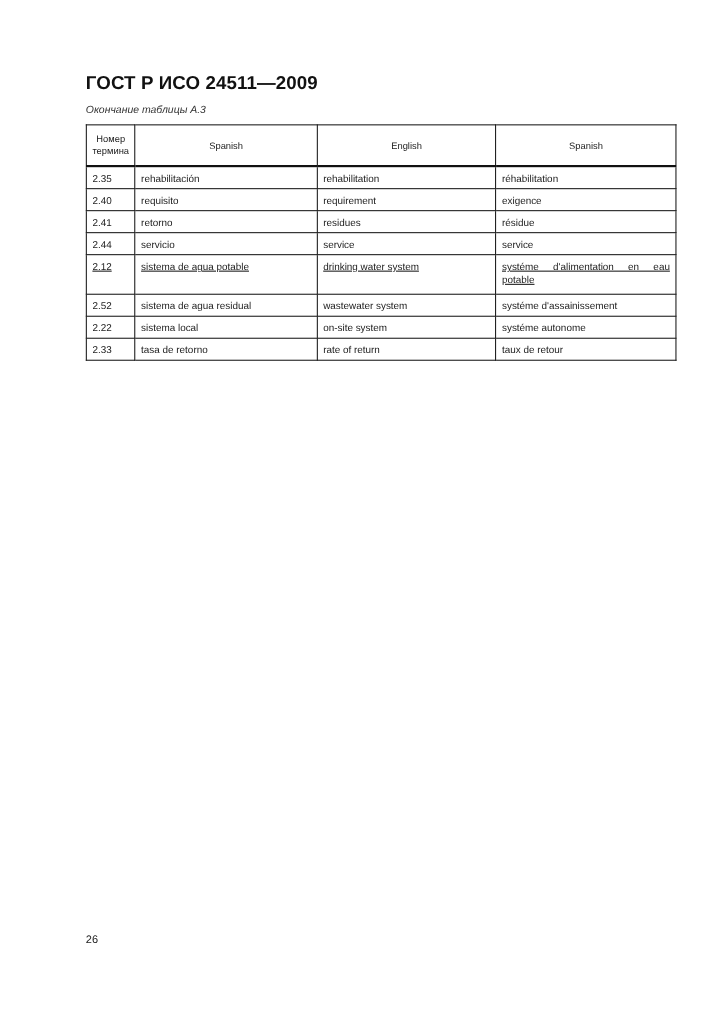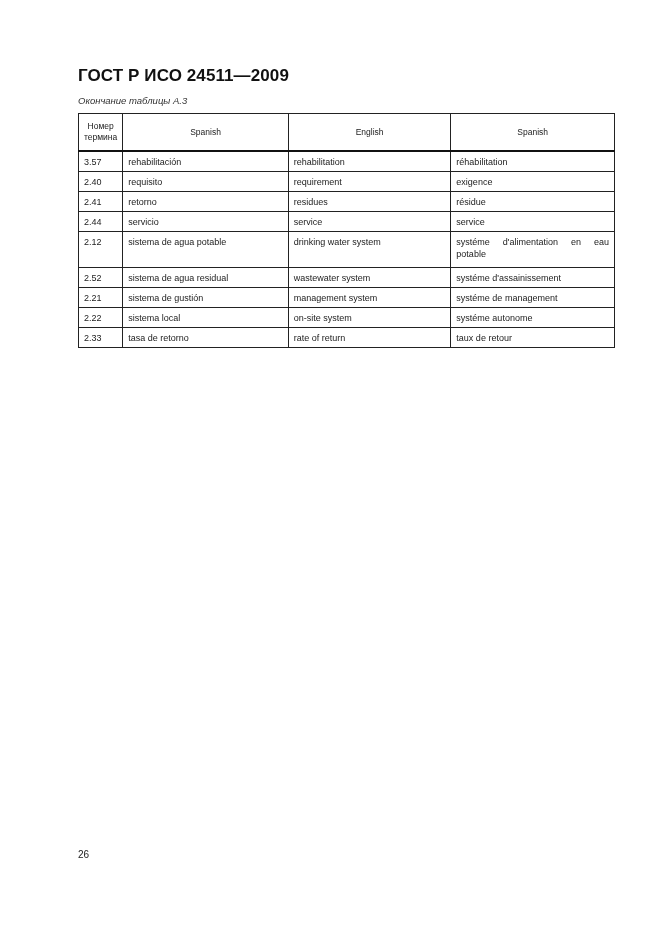--- a/index.html
+++ b/index.html
@@ -56,20 +56,21 @@
     }
     table.terms tbody td {
       height: 19px;
       line-height: 12px;
       text-align: left;
     }
     table.terms tbody tr.tall td {
       height: 31px;
       vertical-align: top;
       padding-top: 4px;
+      text-decoration: underline;
     }
     .fr-justify {
       display: block;
       text-align: justify;
       text-align-last: left;
     }
     col.c-num { width: 44px; }
     col.c-es { width: 166px; }
     col.c-en { width: 163px; }
     col.c-fr { width: 164px; }
@@ -100,21 +101,21 @@
         <span>Номер</span><br>
         <span>термина</span>
       </th>
       <th>Spanish</th>
       <th>English</th>
       <th>Spanish</th>
     </tr>
   </thead>
   <tbody>
     <tr>
-      <td>3.57</td>
+      <td>2.35</td>
       <td>rehabilitación</td>
       <td>rehabilitation</td>
       <td>réhabilitation</td>
     </tr>
     <tr>
       <td>2.40</td>
       <td>requisito</td>
       <td>requirement</td>
       <td>exigence</td>
     </tr>
@@ -138,26 +139,20 @@
           <span class="fr-justify">systéme d'alimentation en eau potable</span>
         </td>
     </tr>
     <tr>
       <td>2.52</td>
       <td>sistema de agua residual</td>
       <td>wastewater system</td>
       <td>systéme d'assainissement</td>
     </tr>
     <tr>
-      <td>2.21</td>
-      <td>sistema de gustión</td>
-      <td>management system</td>
-      <td>systéme de management</td>
-    </tr>
-    <tr>
       <td>2.22</td>
       <td>sistema local</td>
       <td>on-site system</td>
       <td>systéme autonome</td>
     </tr>
     <tr>
       <td>2.33</td>
       <td>tasa de retorno</td>
       <td>rate of return</td>
       <td>taux de retour</td>

